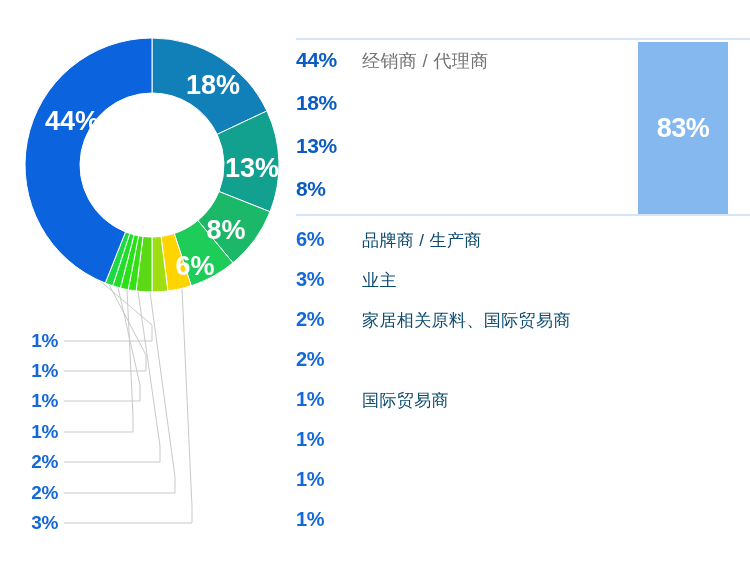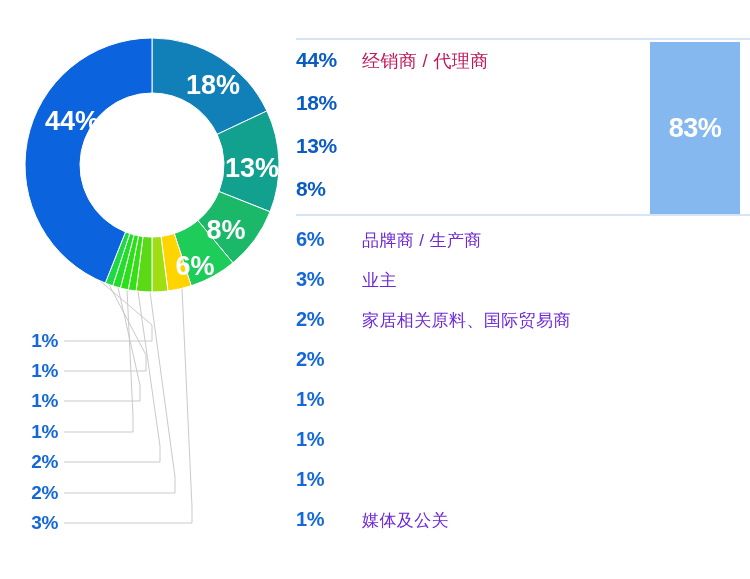--- a/index.html
+++ b/index.html
@@ -66,21 +66,21 @@
     top: 38px;
     width: 454px;
     height: 178px;
     border-top: 2px solid #D6E4F7;
     border-bottom: 2px solid #D6E4F7;
     box-sizing: border-box;
   }
 
   #badge-83 {
     position: absolute;
-    right: 10px;
+    right: 22px;
     top: 2px;
     width: 90px;
     height: 172px;
     background: #85B8EE;
     display: flex;
     align-items: center;
     justify-content: center;
   }
   #badge-83 .badge-text {
     color: #ffffff;
@@ -101,39 +101,39 @@
     width: 66px;
     flex: 0 0 66px;
     text-align: left;
     font-size: 21px;
     font-weight: bold;
     letter-spacing: -0.4px;
     color: #0A5BC4;
   }
   .legend-name {
     font-size: 18px;
-    color: #be185d;
+    color: #737373;
     letter-spacing: 0.4px;
     white-space: nowrap;
   }
 
   
   #legend-bottom-block {
     position: absolute;
     left: 0;
     top: 228px;
     width: 454px;
   }
   #legend-bottom-block .legend-row { height: 40px; }
   #legend-bottom-block .legend-pct {
     color: #1568D8;
     font-size: 20px;
   }
   #legend-bottom-block .legend-name {
-    color: #6d28d9;
+    color: #0c4a6e;
     font-size: 17px;
     font-weight: normal;
   }
 </style>
 </head>
 <body>
 
 <div id="stage">
 
   <div id="chart-area">
@@ -215,28 +215,28 @@
           </div>
           <div class="legend-row">
             <div class="legend-pct">2%</div>
             <div class="legend-name">家居相关原料、国际贸易商</div>
           </div>
           <div class="legend-row">
             <div class="legend-pct">2%</div>
           </div>
           <div class="legend-row">
             <div class="legend-pct">1%</div>
-          </div>
-          <div class="legend-row">
-            <div class="legend-pct">1%</div>
-          </div>
-          <div class="legend-row">
-            <div class="legend-pct">1%</div>
-          </div>
-          <div class="legend-row">
-            <div class="legend-pct">1%</div>
-            <div class="legend-name">媒体及公关</div>
+            <div class="legend-name">国际贸易商</div>
+          </div>
+          <div class="legend-row">
+            <div class="legend-pct">1%</div>
+          </div>
+          <div class="legend-row">
+            <div class="legend-pct">1%</div>
+          </div>
+          <div class="legend-row">
+            <div class="legend-pct">1%</div>
           </div>
         </div>
     </div>
 
   </div>
 </div>
 
 </body></html>

